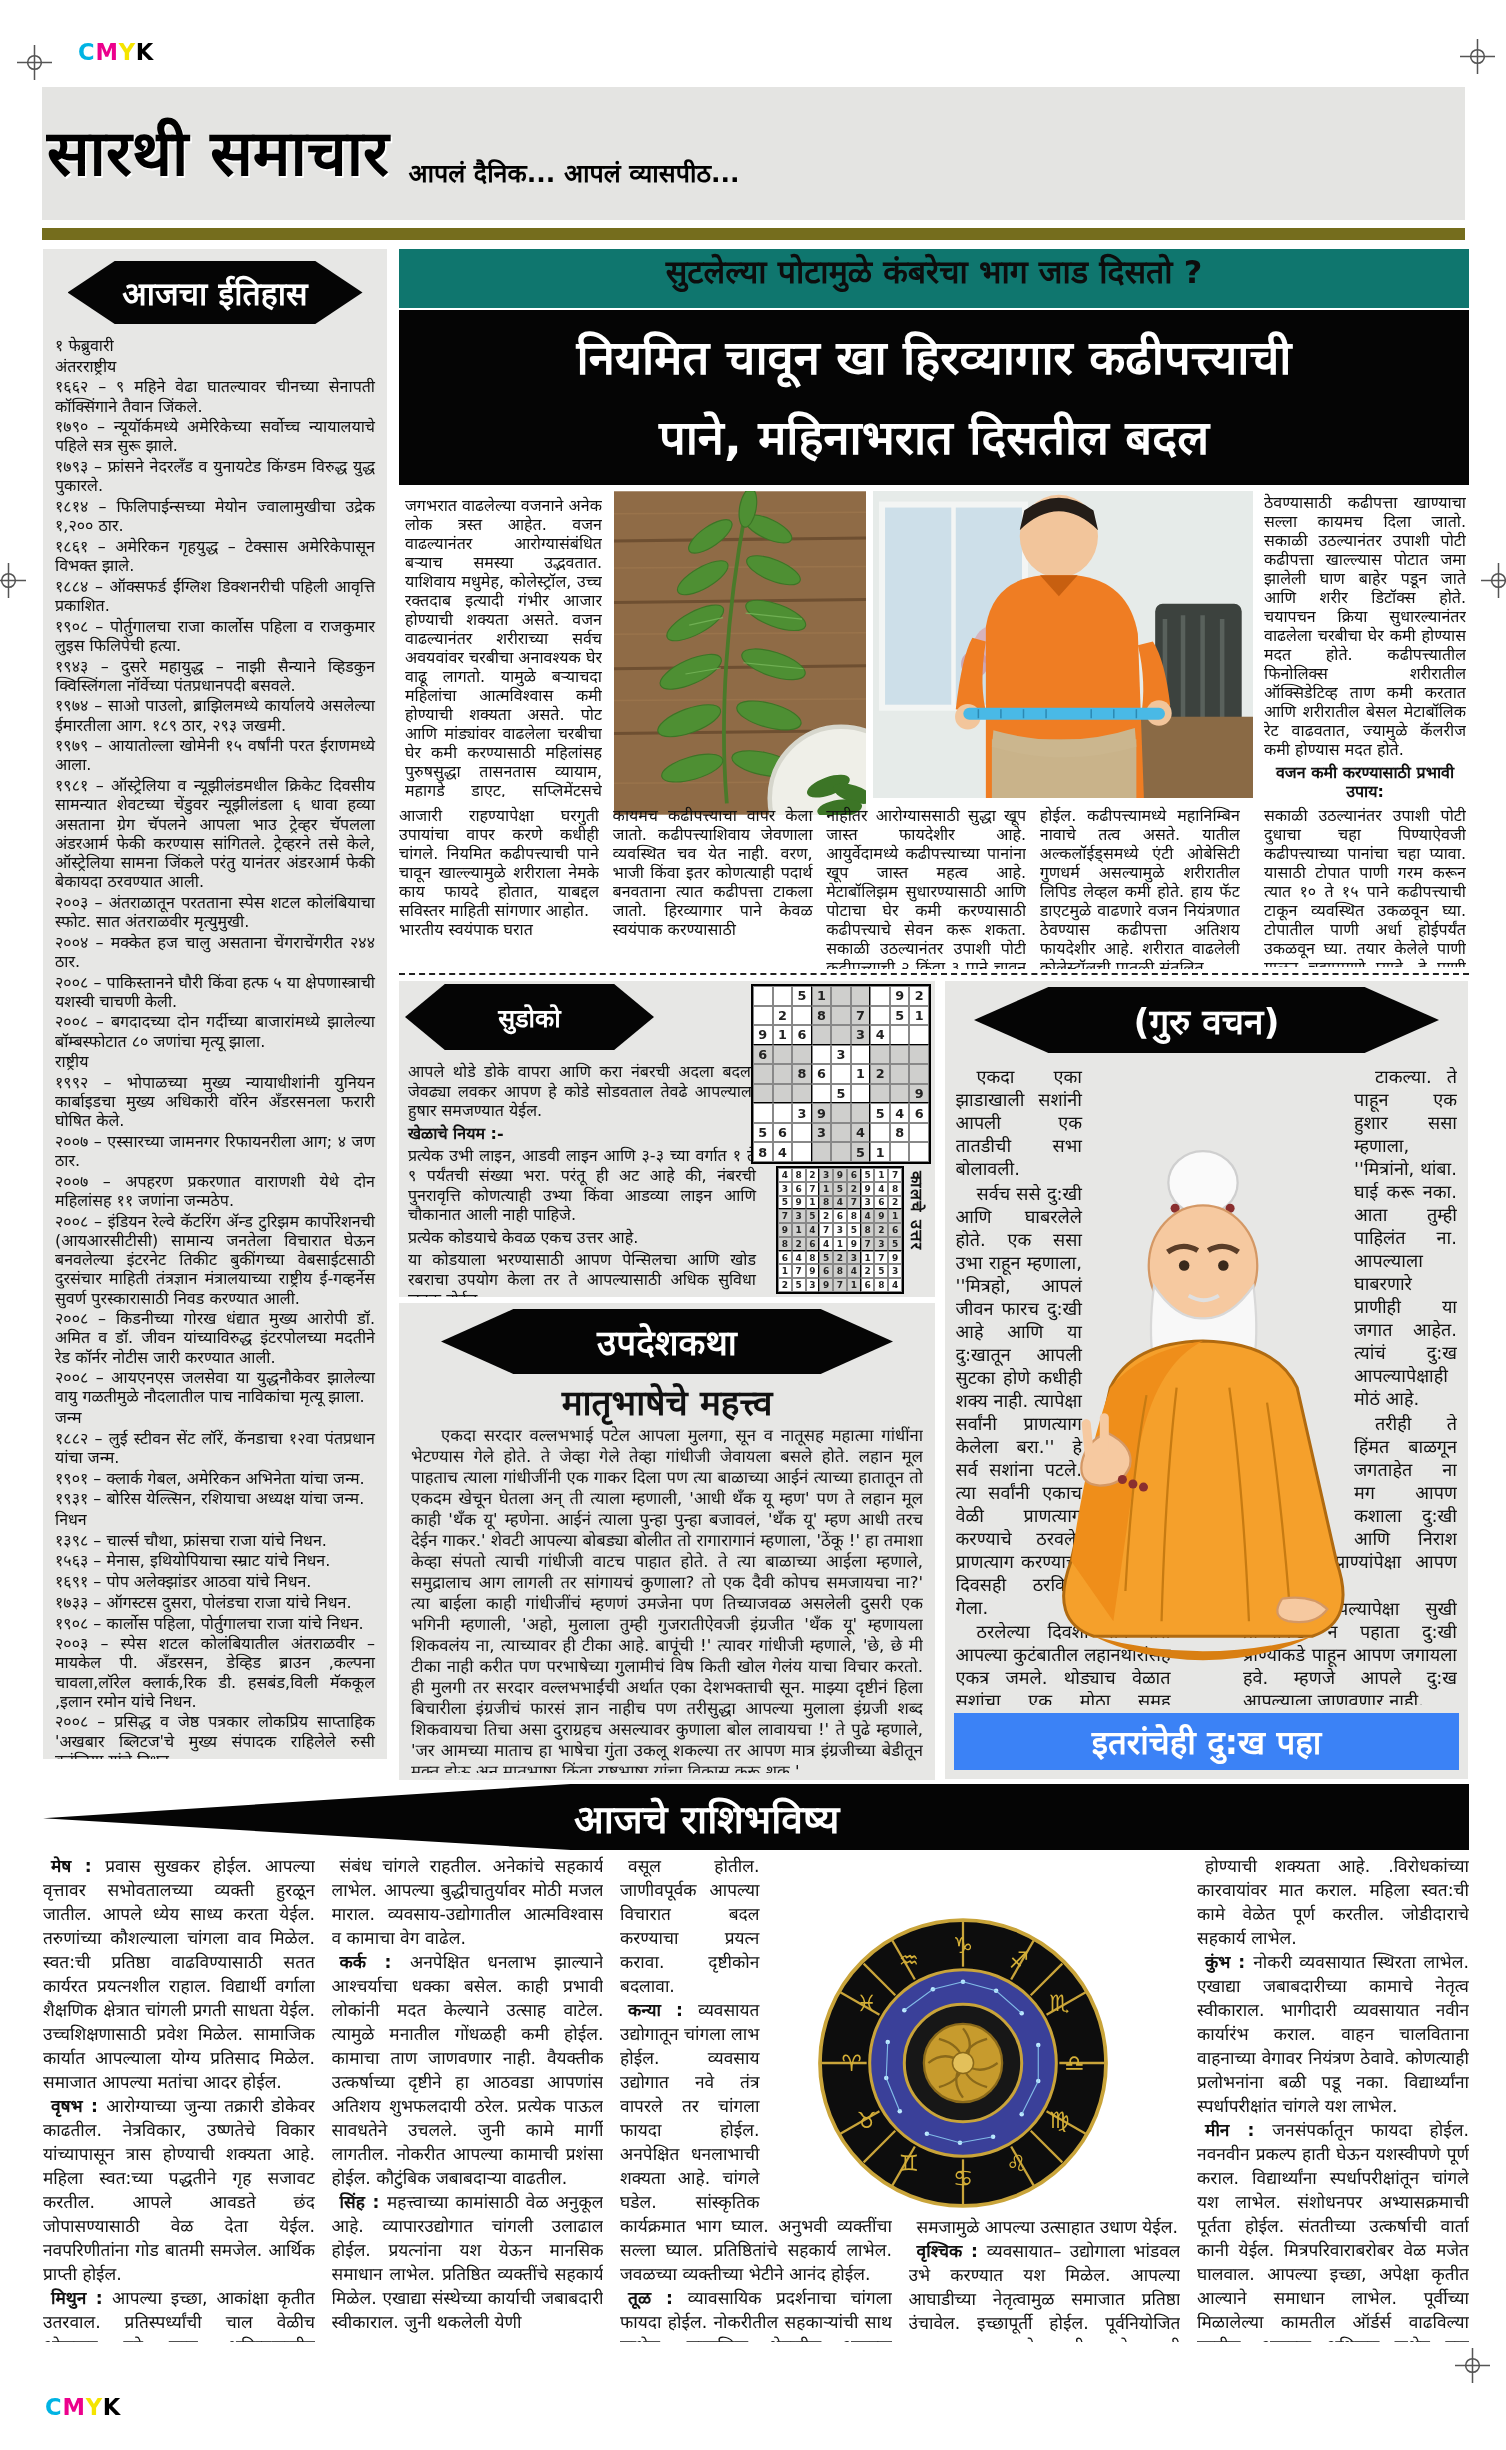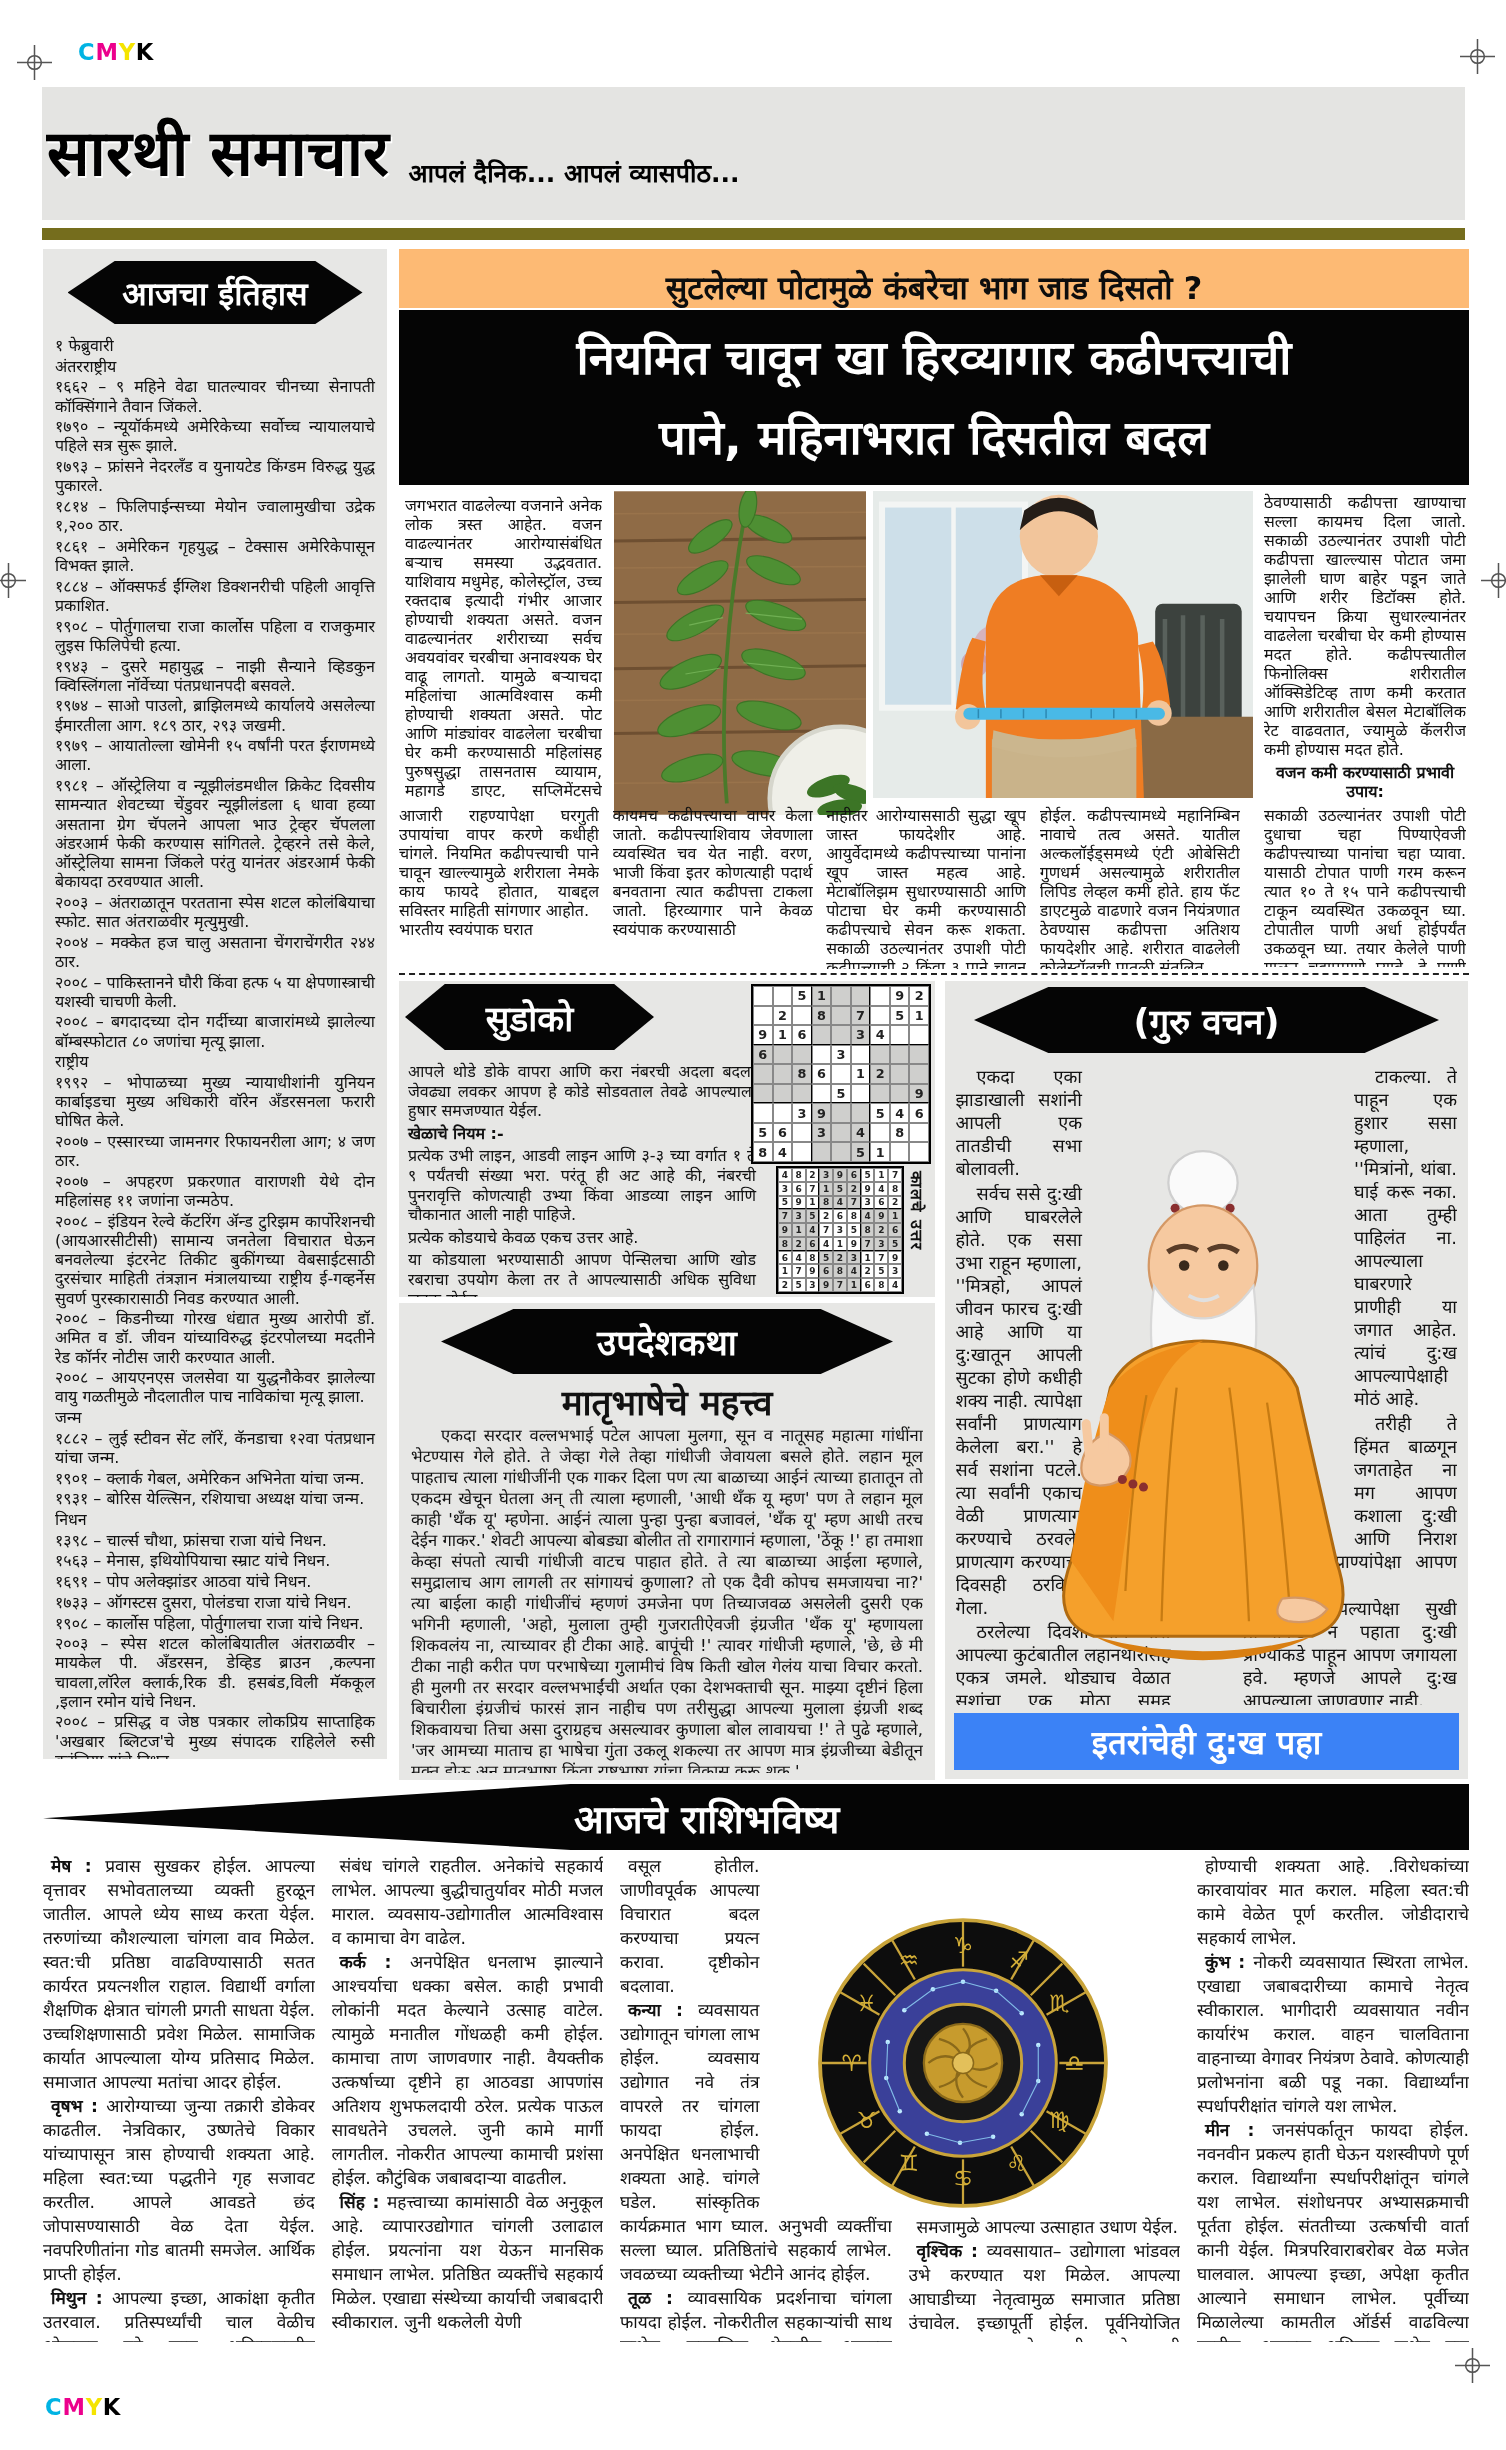--- a/index.html
+++ b/index.html
@@ -22,36 +22,36 @@
   
   .hex{background:#050505;color:#fff;display:flex;align-items:center;justify-content:center;
        clip-path:polygon(0% 50%,16% 0%,84% 0%,100% 50%,84% 100%,16% 100%);
        font-weight:800;text-align:center;}
   
   .hist-box{left:43px;top:249px;width:344px;height:1510px;padding:0;}
   .hist-hex{margin:12px auto 10.5px auto;width:295px;height:63px;font-size:32px;}
   .hist-list{padding:1.5px 12px 7.5px 12px;font-size:16px;line-height:1.2;text-align:justify;}
   .hist-list p{margin:0 0 1.5px 0;}
   
-  .kicker{left:399px;top:249px;width:1070px;height:59px;background:#fdba74;display:flex;align-items:flex-end;justify-content:center;font-size:32px;font-weight:800;color:#0d0d0d;}
+  .kicker{left:399px;top:249px;width:1070px;height:59px;background:#0f766e;display:flex;align-items:flex-start;justify-content:center;font-size:32px;font-weight:800;color:#0d0d0d;}
   .headline{left:399px;top:310px;width:1070px;height:175px;background:#050505;color:#fff;text-align:center;font-weight:800;font-size:47px;line-height:80px;padding-top:7.5px;box-sizing:border-box;}
   .artbody{left:399px;top:491px;width:1070px;height:479px;}
   .acol{position:absolute;font-size:16px;line-height:19px;text-align:justify;overflow:hidden;}
   .acol1{left:6px;top:4.5px;width:197px;height:301px;}
   .img-leaves{position:absolute;left:215px;top:0;width:252px;height:324px;overflow:hidden;}
   .img-man{position:absolute;left:474px;top:0;width:380px;height:307px;overflow:hidden;}
   .acolR{left:865px;top:1.5px;width:202px;height:474px;}
   .acolR .sub{font-weight:800;text-align:center;margin:4.5px 0;}
   .below{position:absolute;left:0px;top:315px;width:851px;height:163px;display:flex;gap:13.6px;}
   .bcol{width:200px;font-size:16px;line-height:19px;text-align:justify;overflow:hidden;}
   .pre{white-space:pre-line;}
   .dash{left:399px;top:973px;width:1070px;height:0;border-top:2.3px dashed #222;}
   
   .sud-box{left:399px;top:981px;width:536px;height:316px;}
-  .sud-hex{position:absolute;left:6px;top:3px;width:249px;height:66px;font-size:35px;}
+  .sud-hex{position:absolute;left:6px;top:3px;width:249px;height:66px;font-size:25px;}
   .sud-text{position:absolute;left:9px;top:81px;width:348px;font-size:16px;line-height:19.6px;text-align:justify;}
   .sud-text p{margin:0 0 3px 0;}
   .grid{display:grid;border:2.3px solid #000;background:#fff;}
   .grid .cell{display:flex;align-items:center;justify-content:center;border:0.8px solid #888;font-weight:600;color:#222;}
   .grid .sh{background:#cfcfcd;}
   .grid .br{border-right:1.5px solid #000;} .grid .bb{border-bottom:1.5px solid #000;}
   .pgrid{position:absolute;left:352px;top:3px;width:176px;height:176px;grid-template-columns:repeat(9,1fr);grid-template-rows:repeat(9,1fr);font-size:12.8px;}
   .sgrid{position:absolute;left:377px;top:185px;width:124px;height:124px;grid-template-columns:repeat(9,1fr);grid-template-rows:repeat(9,1fr);font-size:9px;}
   .yest{position:absolute;left:506px;top:190px;writing-mode:vertical-rl;font-size:16px;font-weight:800;letter-spacing:1.5px;}
   

